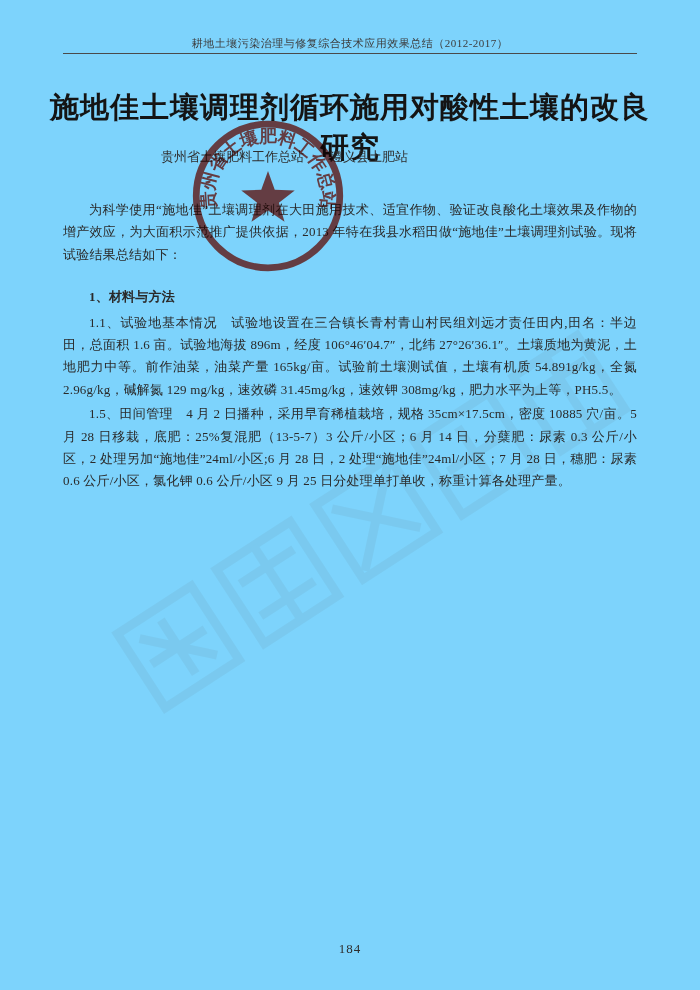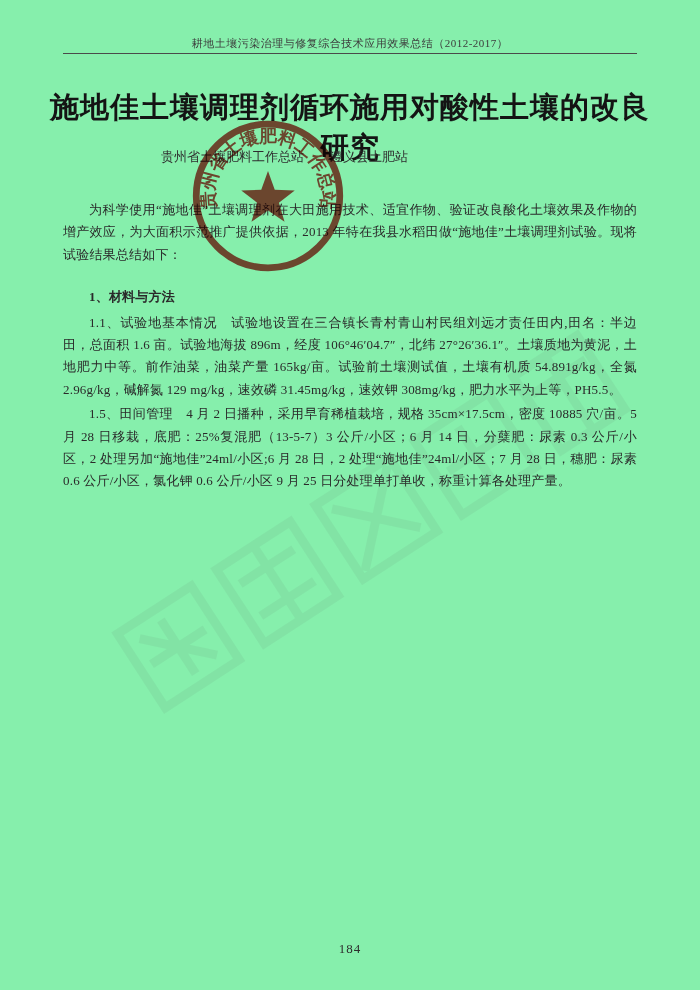--- a/index.html
+++ b/index.html
@@ -5,21 +5,21 @@
   html, body { margin: 0; padding: 0; }
   body {
     width: 700px; height: 990px;
     background: #ffffff;
     font-family: "Liberation Serif", "DejaVu Serif", serif;
     position: relative;
     overflow: hidden;
   }
   .page {
     position: absolute; inset: 0;
-    background: #86efac;
+    background: #7dd3fc;
   }
   .running-header {
     position: absolute; top: 36px; left: 0; width: 700px;
     text-align: center;
     font-size: 11px; color: #3c3c3c;
     letter-spacing: 0.5px;
   }
   .header-rule {
     position: absolute; top: 53px; left: 63px; width: 574px;
     border-top: 1.5px solid #4a4a4a;

